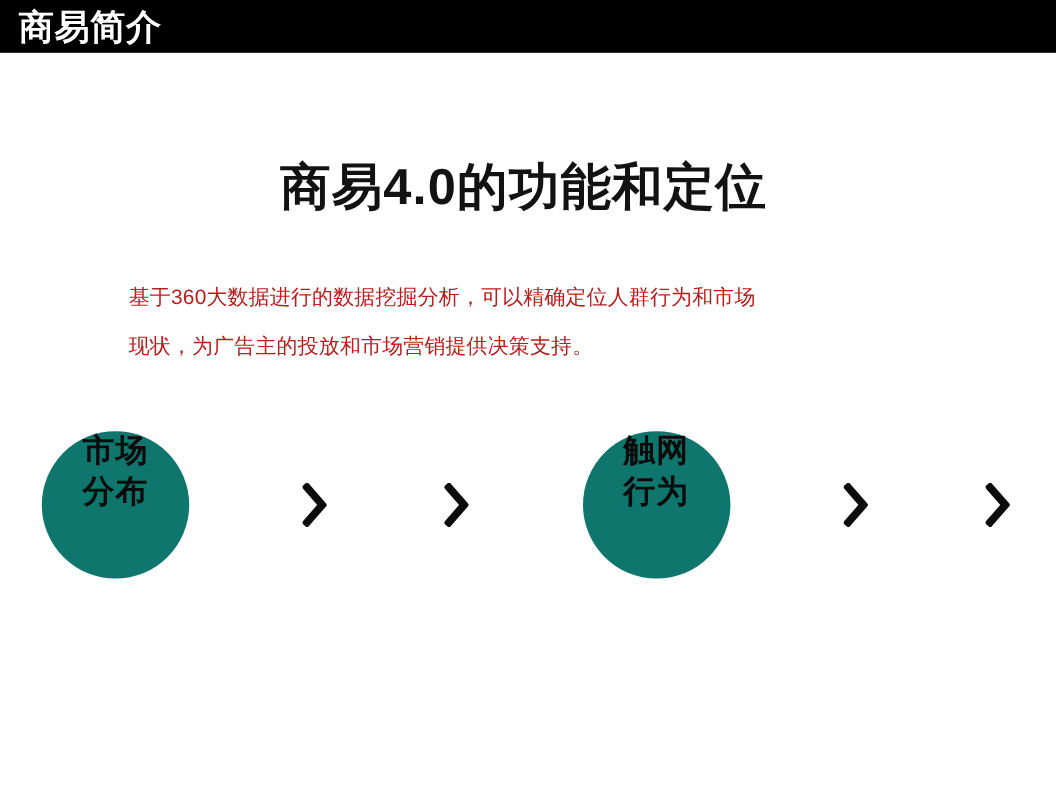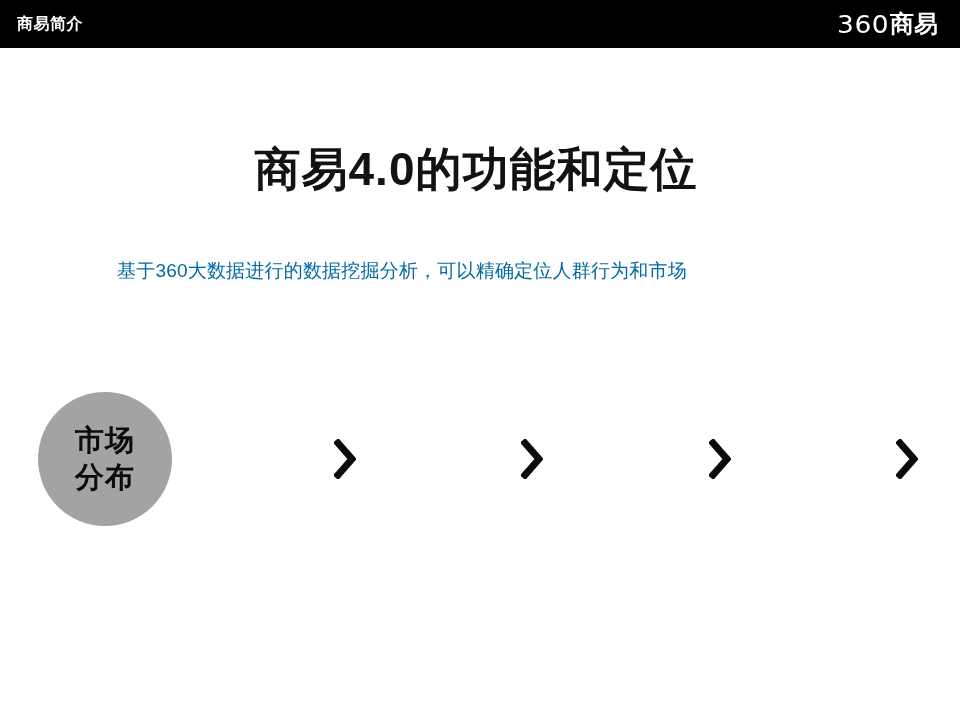--- a/index.html
+++ b/index.html
@@ -21,21 +21,21 @@
     left: 0;
     top: 0;
     width: 960px;
     height: 48px;
     background: #000000;
   }
   #header-title {
     position: absolute;
     left: 17px;
     top: 9px;
-    font-size: 16px;
+    font-size: 32px;
     font-weight: bold;
     color: #ffffff;
     letter-spacing: 0.5px;
     line-height: 30px;
     white-space: nowrap;
   }
   #brand-logo {
     position: absolute;
     right: 22px;
     top: 10px;
@@ -76,21 +76,21 @@
     white-space: nowrap;
   }
 
   
   #slide-body {
     position: absolute;
     left: 117px;
     top: 248px;
     width: 780px;
     font-size: 19px;
-    color: #0369a1;
+    color: #b91c1c;
     line-height: 45px;
     letter-spacing: 0.2px;
   }
   #slide-body .body-line {
     display: block;
     white-space: nowrap;
   }
 
   
   #flow-diagram {
@@ -100,25 +100,24 @@
     width: 884px;
     height: 136px;
     display: flex;
     align-items: center;
     justify-content: space-between;
   }
   .flow-node {
     width: 134px;
     height: 134px;
     border-radius: 50%;
-    background: #a3a3a3;
+    background: #0f766e;
     display: flex;
     flex-direction: column;
     align-items: center;
-    justify-content: center;
     flex: 0 0 auto;
   }
   .flow-node-line {
     font-size: 29px;
     font-weight: bold;
     color: #0b0b0b;
     line-height: 37px;
     letter-spacing: 1px;
     white-space: nowrap;
   }
@@ -133,30 +132,27 @@
   .flow-arrow svg {
     display: block;
   }
 </style>
 </head>
 <body>
 
 <div id="header-bar">
   <div id="header-title">商易简介</div>
 
-  <div id="brand-logo">
-    <span id="brand-logo-num">360</span>
-    <span id="brand-logo-name">商易</span>
-  </div>
 </div>
 
 <div id="slide-title">商易4.0的功能和定位</div>
 
 <div id="slide-body">
   <span class="body-line">基于360大数据进行的数据挖掘分析，可以精确定位人群行为和市场</span>
+  <span class="body-line">现状，为广告主的投放和市场营销提供决策支持。</span>
 </div>
 
 <div id="flow-diagram">
 
   <div class="flow-node">
     <span class="flow-node-line">市场</span>
     <span class="flow-node-line">分布</span>
   </div>
 
   <div class="flow-arrow">
@@ -165,20 +161,24 @@
     </svg>
   </div>
 
 
   <div class="flow-arrow">
     <svg width="22" height="40" viewBox="0 0 22 40" aria-hidden="true">
       <polyline points="4,4 18,20 4,36" fill="none" stroke="#0b0b0b" stroke-width="7" stroke-linecap="square" stroke-linejoin="miter"></polyline>
     </svg>
   </div>
 
+  <div class="flow-node">
+    <span class="flow-node-line">触网</span>
+    <span class="flow-node-line">行为</span>
+  </div>
 
   <div class="flow-arrow">
     <svg width="22" height="40" viewBox="0 0 22 40" aria-hidden="true">
       <polyline points="4,4 18,20 4,36" fill="none" stroke="#0b0b0b" stroke-width="7" stroke-linecap="square" stroke-linejoin="miter"></polyline>
     </svg>
   </div>
 
 
   <div class="flow-arrow">
     <svg width="22" height="40" viewBox="0 0 22 40" aria-hidden="true">

